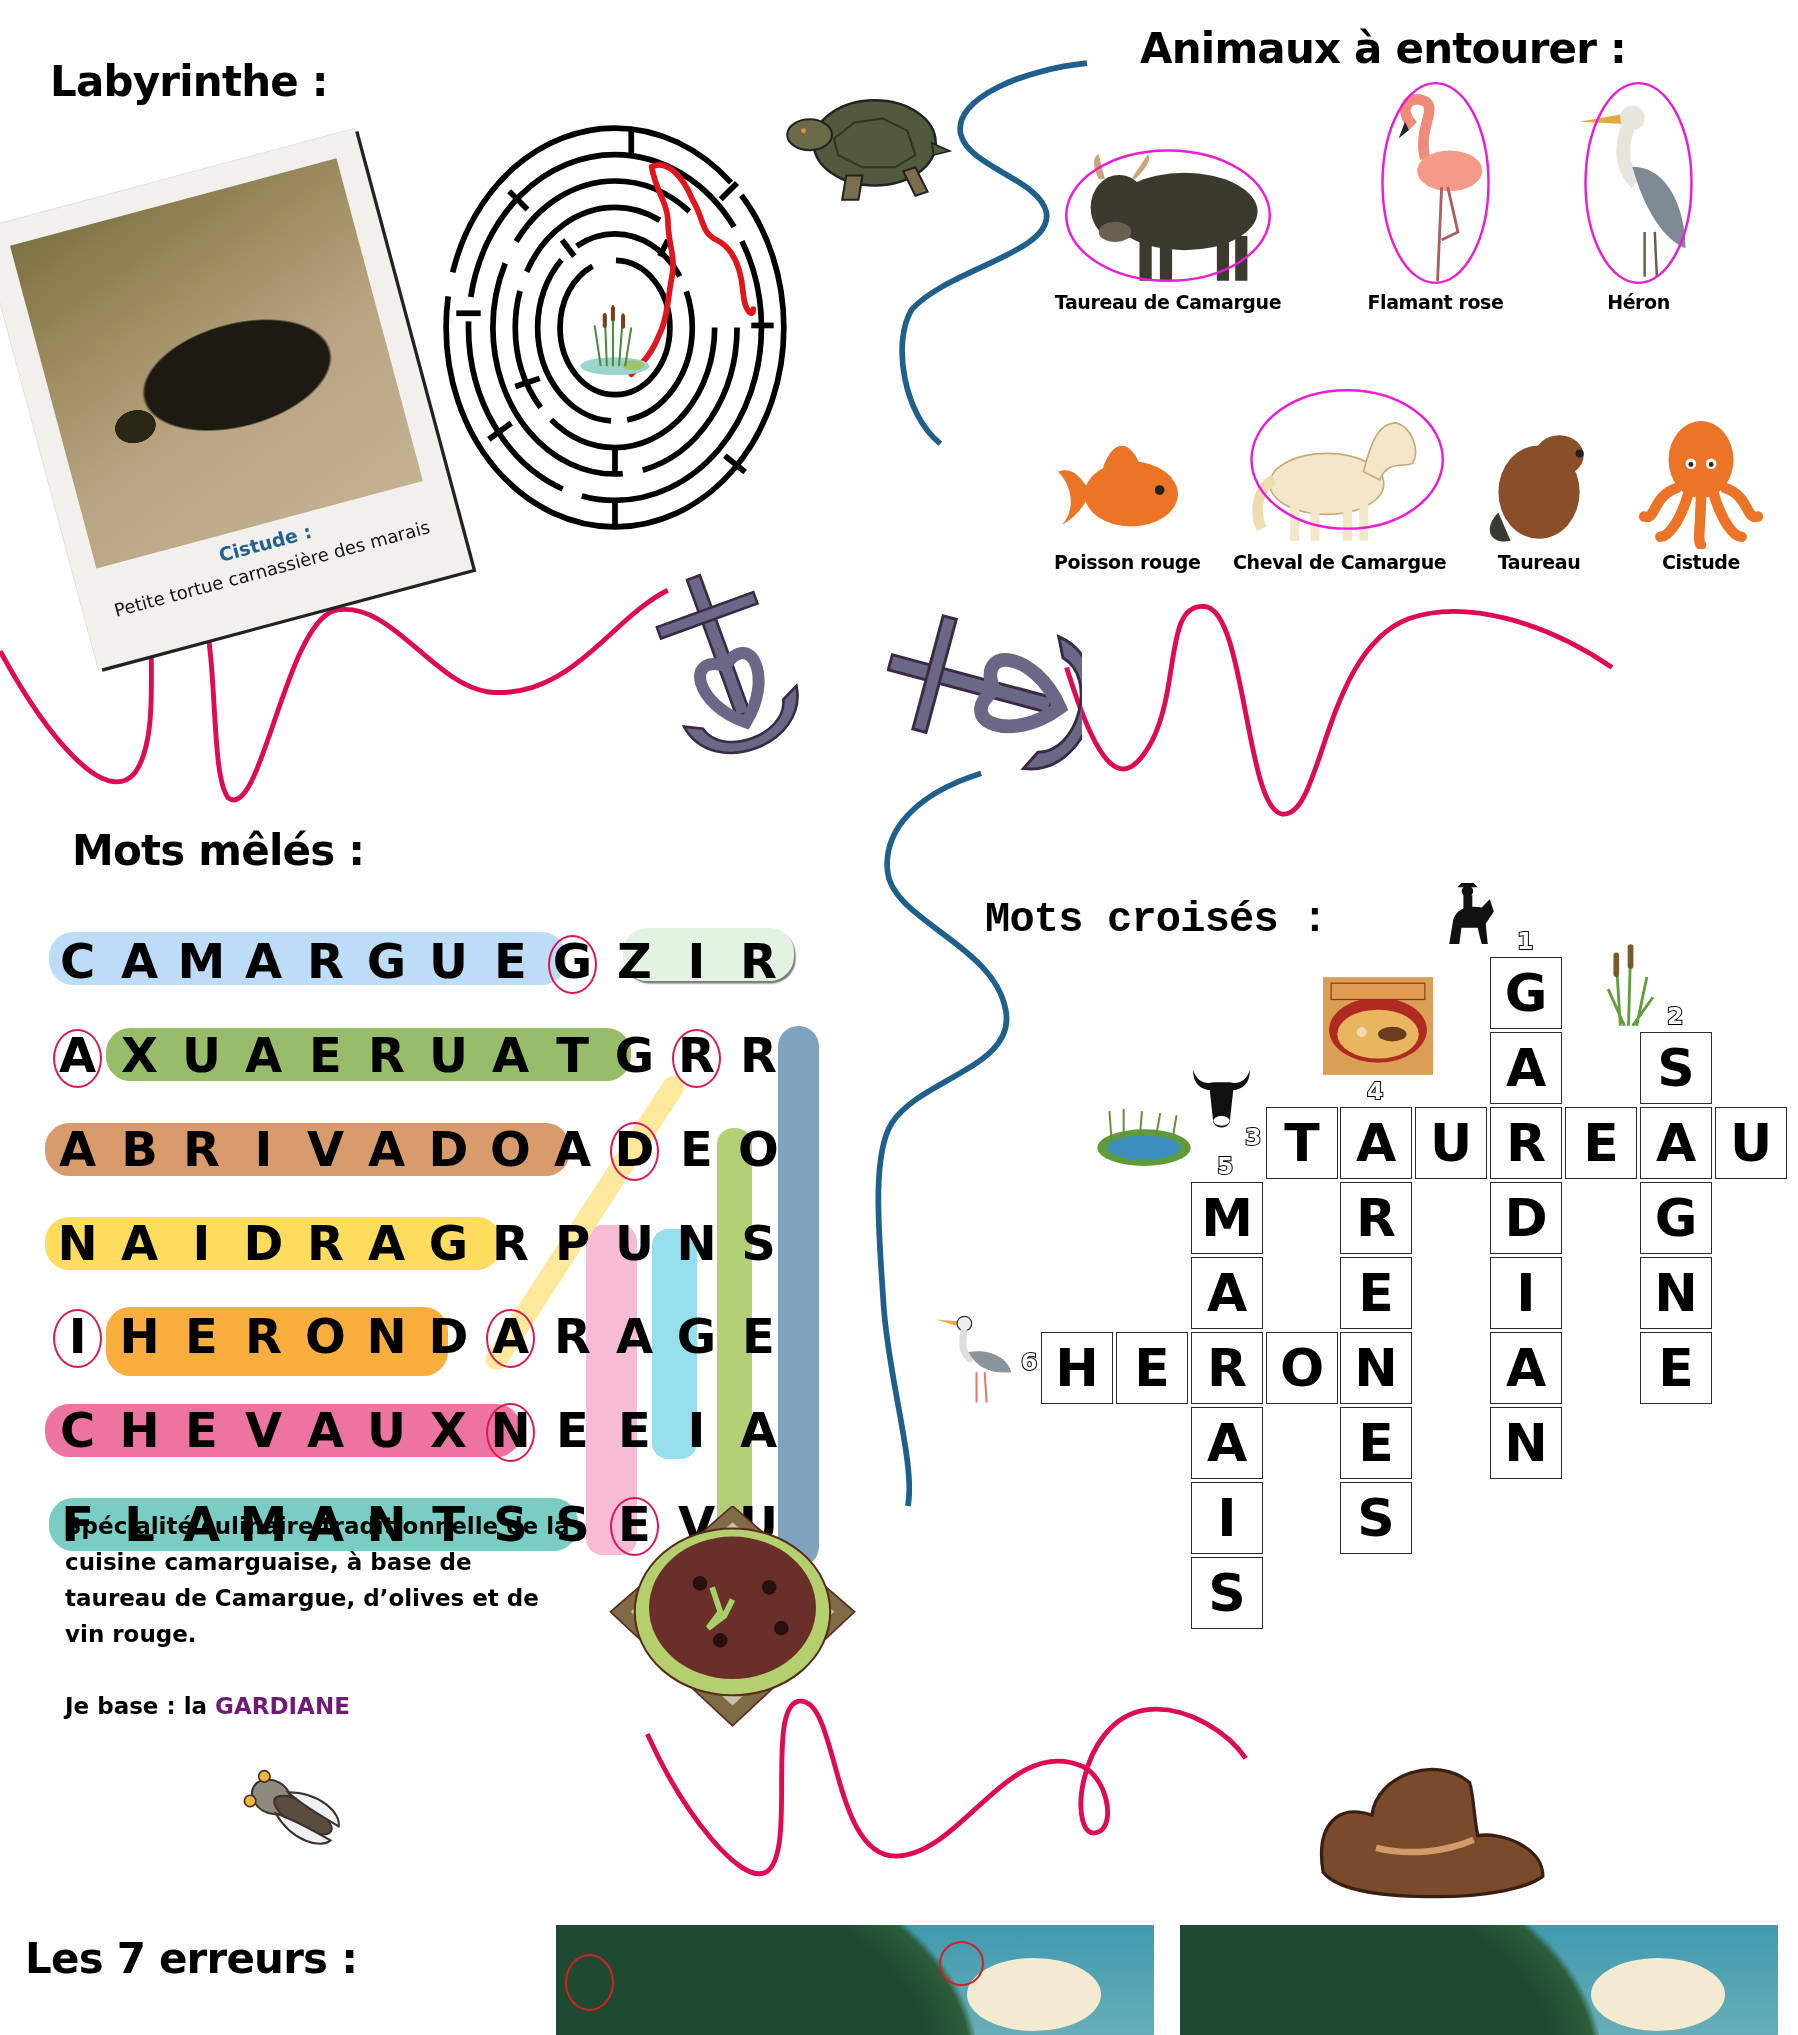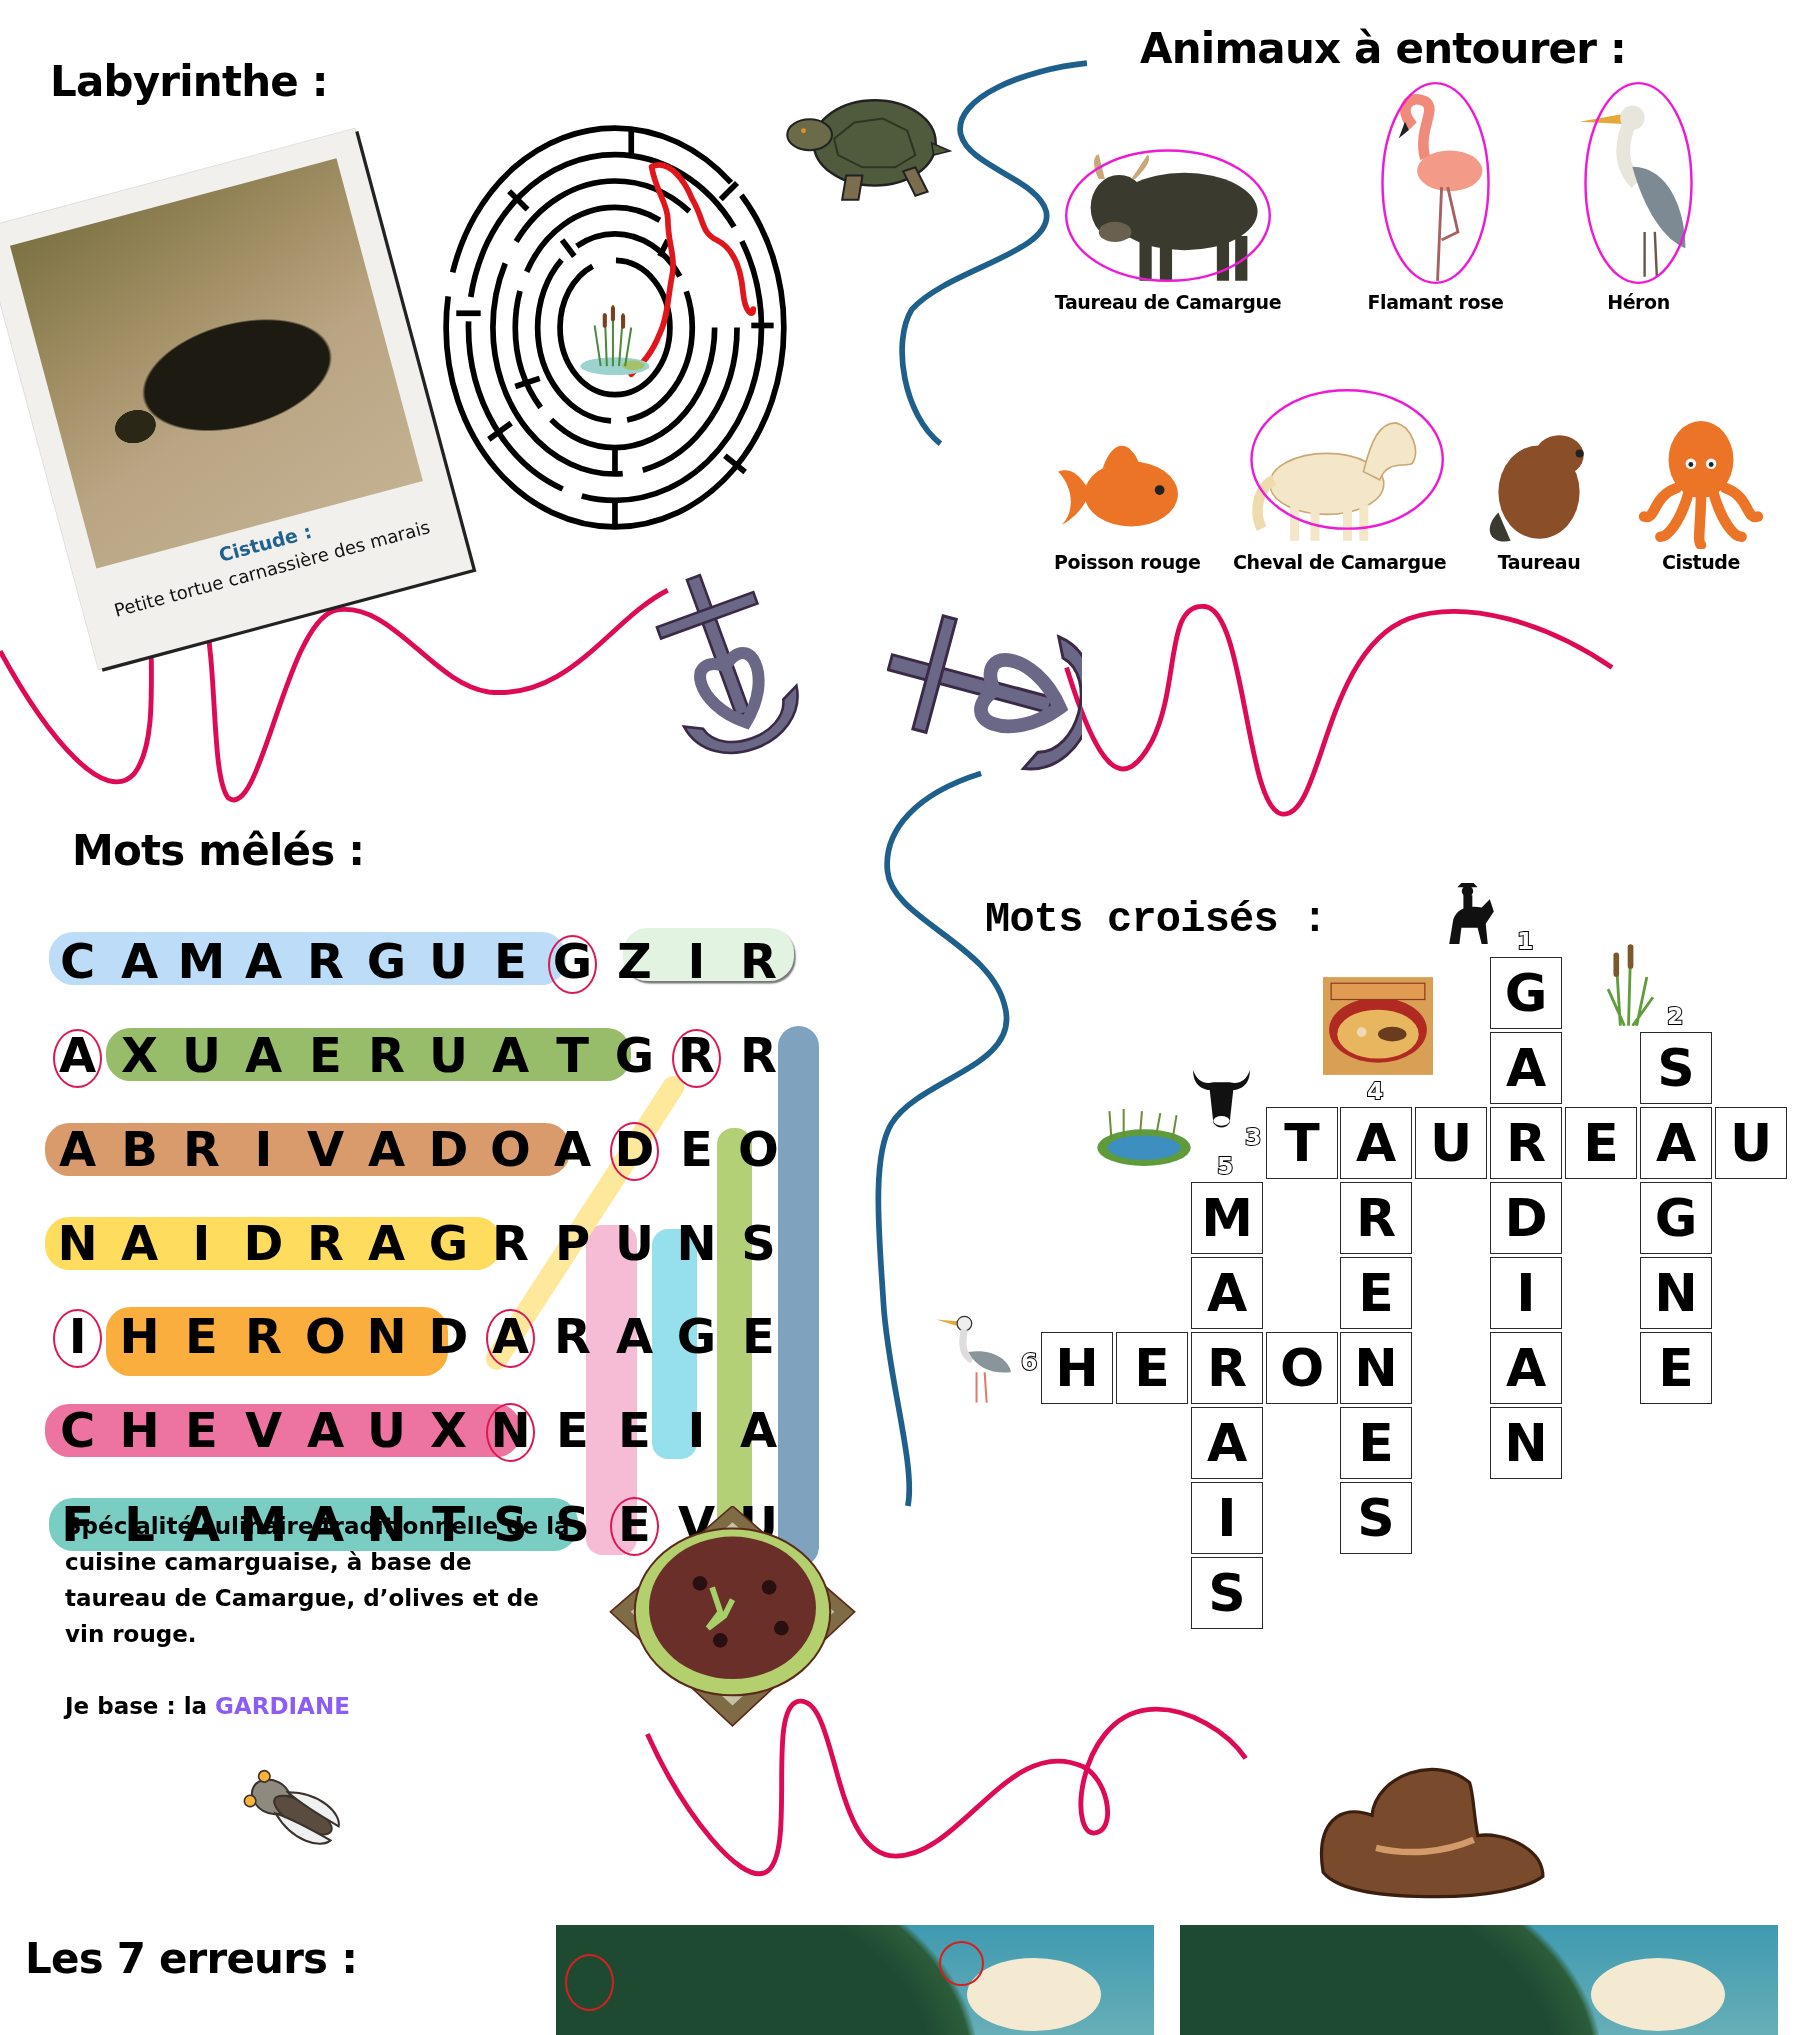--- a/index.html
+++ b/index.html
@@ -31,21 +31,21 @@
               font-family:"DejaVu Sans", sans-serif; font-weight:bold; font-size:48px; }
   .ws .circ { position:absolute; border:2px solid #dc1854; border-radius:50%; }
 
   
   .cw-cell { position:absolute; width:72px; height:72px; border:1.6px solid #2a2a2a; box-sizing:border-box; background:#fff;
              display:flex; align-items:center; justify-content:center; font-weight:bold; font-size:52px; }
   .cw-num { position:absolute; font-weight:bold; font-size:23.6px; color:#fff; -webkit-text-stroke:2px #000; paint-order:stroke fill; }
 
   .riddle { left:65px; top:1508px; width:509px; font-weight:bold; font-size:23px; line-height:36px; }
   .answer-line { left:65px; top:1693px; font-weight:bold; font-size:23px; }
-  .answer { color:#8b5cf6; }
+  .answer { color:#701a75; }
 
   .scene { position:absolute; width:598px; height:607px; overflow:hidden; }
   .scene .sky { position:absolute; left:0; top:0; width:100%; height:55%; background:linear-gradient(#3f9ab0,#b8d7c7); }
   .scene .trees { position:absolute; left:0; top:0; width:70%; height:60%; background:radial-gradient(ellipse at 30% 40%, #1e4a32 0 60%, #2c5d3a 70%, transparent 72%); }
   .scene .cloud { position:absolute; background:#f3ead1; border-radius:50%; }
   .scene .mark { position:absolute; border:2px solid #d62020; border-radius:50%; }
 </style>
 </head>
 <body>
 

